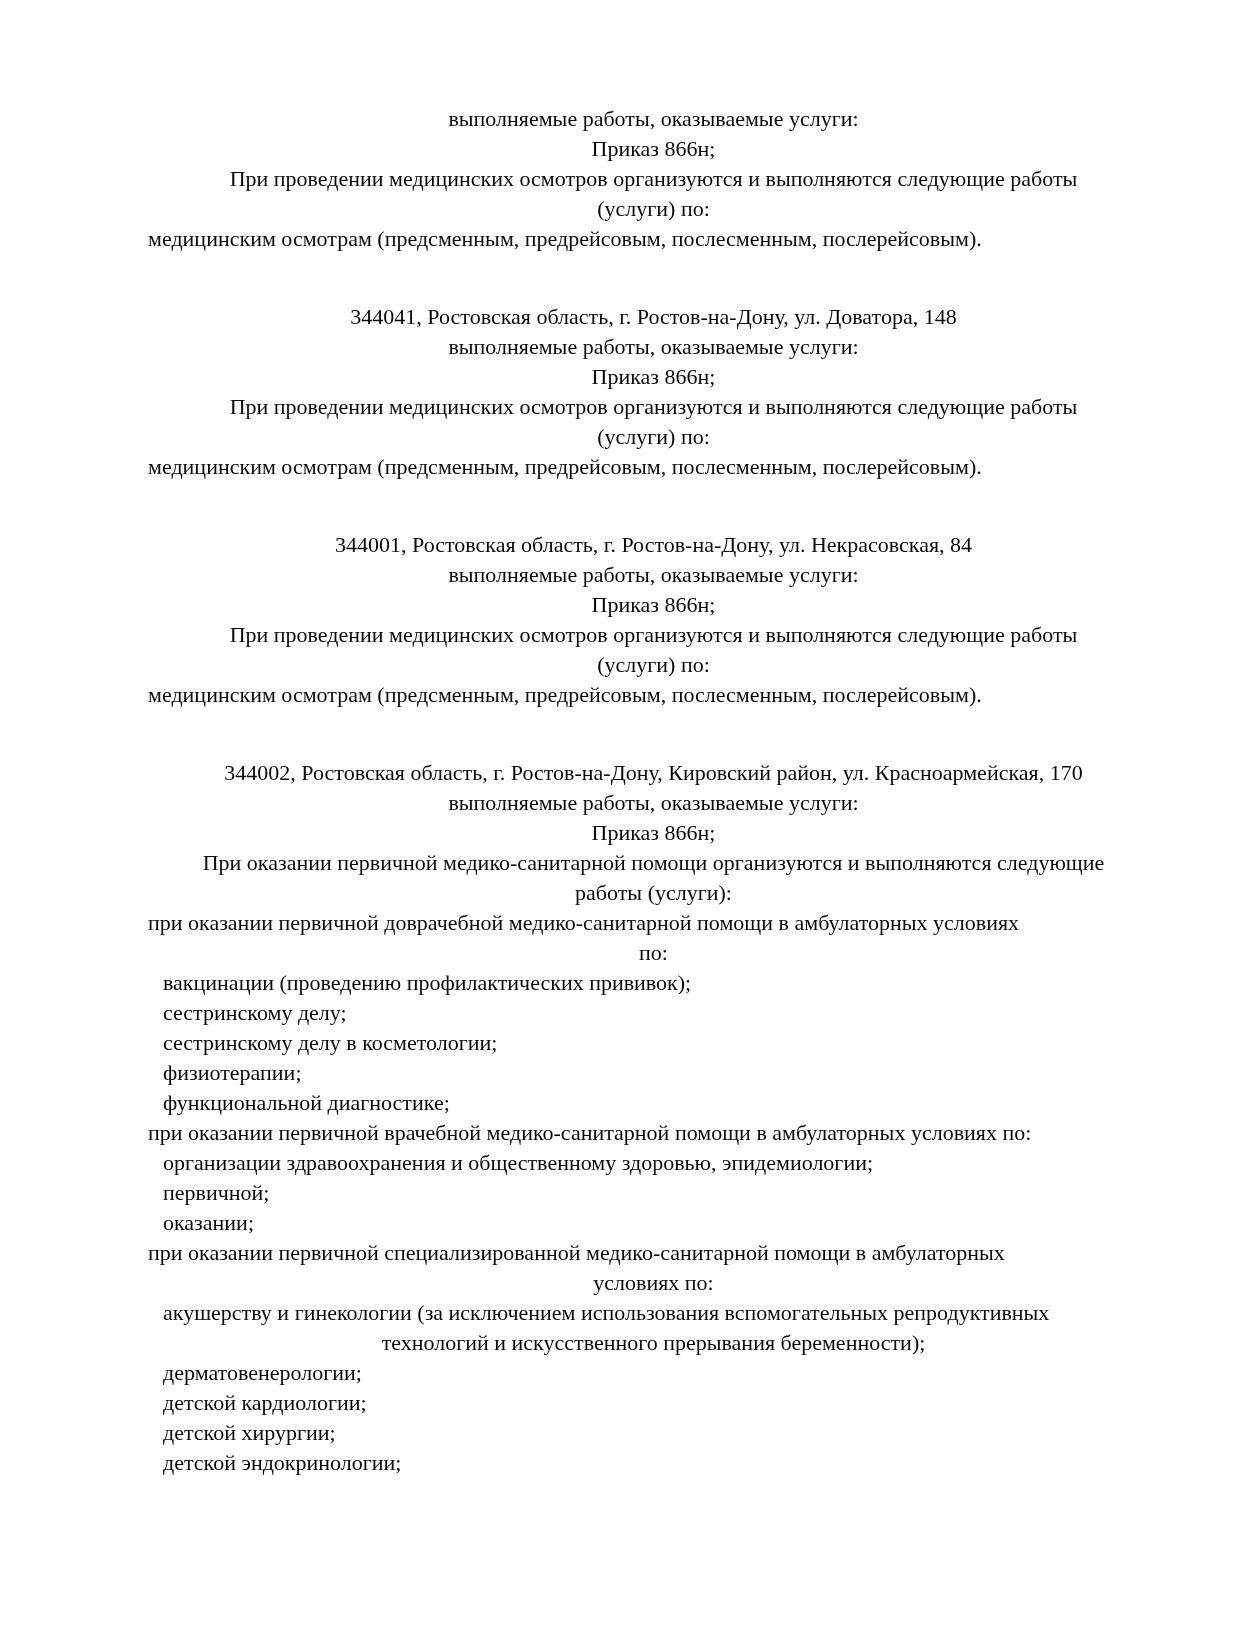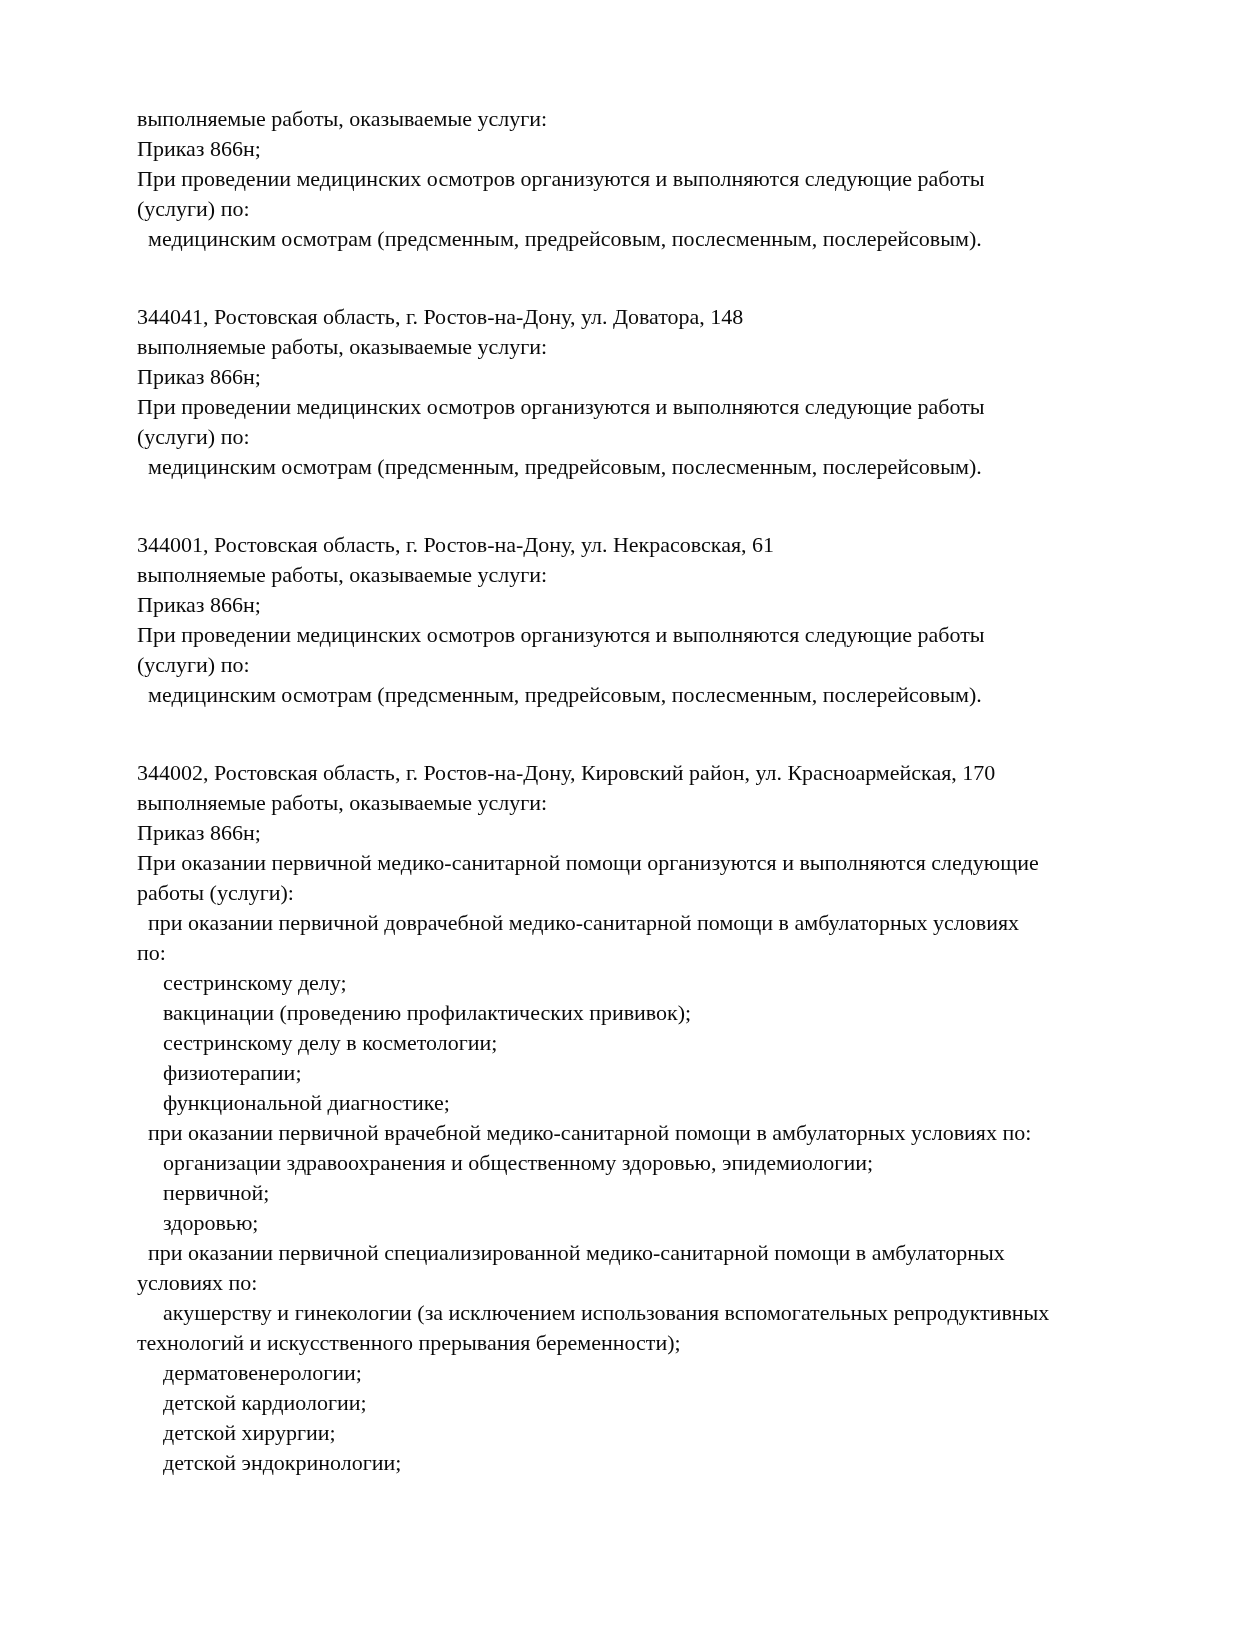--- a/index.html
+++ b/index.html
@@ -23,21 +23,21 @@
     font-size: 22px;
     line-height: 30px;
     overflow: hidden;
   }
   .block { margin: 0; }
   .block + .block { margin-top: 48px; }
   .line {
     white-space: pre;
     height: 30px;
   }
-  .ind-0 { padding-left: 0; }
+  .ind-0 { padding-left: 0; text-align: center; }
   .ind-1 { padding-left: 11px; font-family: Liberation Serif, serif; }
   .ind-2 { padding-left: 26px; }
 </style>
 </head>
 <body>
 
 <main class="page" id="page" style="background: rgb(255, 255, 255); color: rgb(10, 10, 10);">
     <section class="block">
       <div class="line ind-0">выполняемые работы, оказываемые услуги:</div>
       <div class="line ind-0">Приказ 866н;</div>
@@ -47,44 +47,44 @@
     </section>
     <section class="block">
       <div class="line ind-0">344041, Ростовская область, г. Ростов-на-Дону, ул. Доватора, 148</div>
       <div class="line ind-0">выполняемые работы, оказываемые услуги:</div>
       <div class="line ind-0">Приказ 866н;</div>
       <div class="line ind-0">При проведении медицинских осмотров организуются и выполняются следующие работы</div>
       <div class="line ind-0">(услуги) по:</div>
       <div class="line ind-1">медицинским осмотрам (предсменным, предрейсовым, послесменным, послерейсовым).</div>
     </section>
     <section class="block">
-      <div class="line ind-0">344001, Ростовская область, г. Ростов-на-Дону, ул. Некрасовская, 61</div>
+      <div class="line ind-0">344001, Ростовская область, г. Ростов-на-Дону, ул. Некрасовская, 84</div>
       <div class="line ind-0">выполняемые работы, оказываемые услуги:</div>
       <div class="line ind-0">Приказ 866н;</div>
       <div class="line ind-0">При проведении медицинских осмотров организуются и выполняются следующие работы</div>
       <div class="line ind-0">(услуги) по:</div>
       <div class="line ind-1">медицинским осмотрам (предсменным, предрейсовым, послесменным, послерейсовым).</div>
     </section>
     <section class="block">
       <div class="line ind-0">344002, Ростовская область, г. Ростов-на-Дону, Кировский район, ул. Красноармейская, 170</div>
       <div class="line ind-0">выполняемые работы, оказываемые услуги:</div>
       <div class="line ind-0">Приказ 866н;</div>
       <div class="line ind-0">При оказании первичной медико-санитарной помощи организуются и выполняются следующие</div>
       <div class="line ind-0">работы (услуги):</div>
       <div class="line ind-1">при оказании первичной доврачебной медико-санитарной помощи в амбулаторных условиях</div>
       <div class="line ind-0">по:</div>
+      <div class="line ind-2">вакцинации (проведению профилактических прививок);</div>
       <div class="line ind-2">сестринскому делу;</div>
-      <div class="line ind-2">вакцинации (проведению профилактических прививок);</div>
       <div class="line ind-2">сестринскому делу в косметологии;</div>
       <div class="line ind-2">физиотерапии;</div>
       <div class="line ind-2">функциональной диагностике;</div>
       <div class="line ind-1">при оказании первичной врачебной медико-санитарной помощи в амбулаторных условиях по:</div>
       <div class="line ind-2">организации здравоохранения и общественному здоровью, эпидемиологии;</div>
       <div class="line ind-2">первичной;</div>
-      <div class="line ind-2">здоровью;</div>
+      <div class="line ind-2">оказании;</div>
       <div class="line ind-1">при оказании первичной специализированной медико-санитарной помощи в амбулаторных</div>
       <div class="line ind-0">условиях по:</div>
       <div class="line ind-2">акушерству и гинекологии (за исключением использования вспомогательных репродуктивных</div>
       <div class="line ind-0">технологий и искусственного прерывания беременности);</div>
       <div class="line ind-2">дерматовенерологии;</div>
       <div class="line ind-2">детской кардиологии;</div>
       <div class="line ind-2">детской хирургии;</div>
       <div class="line ind-2">детской эндокринологии;</div>
     </section>
   </main>

